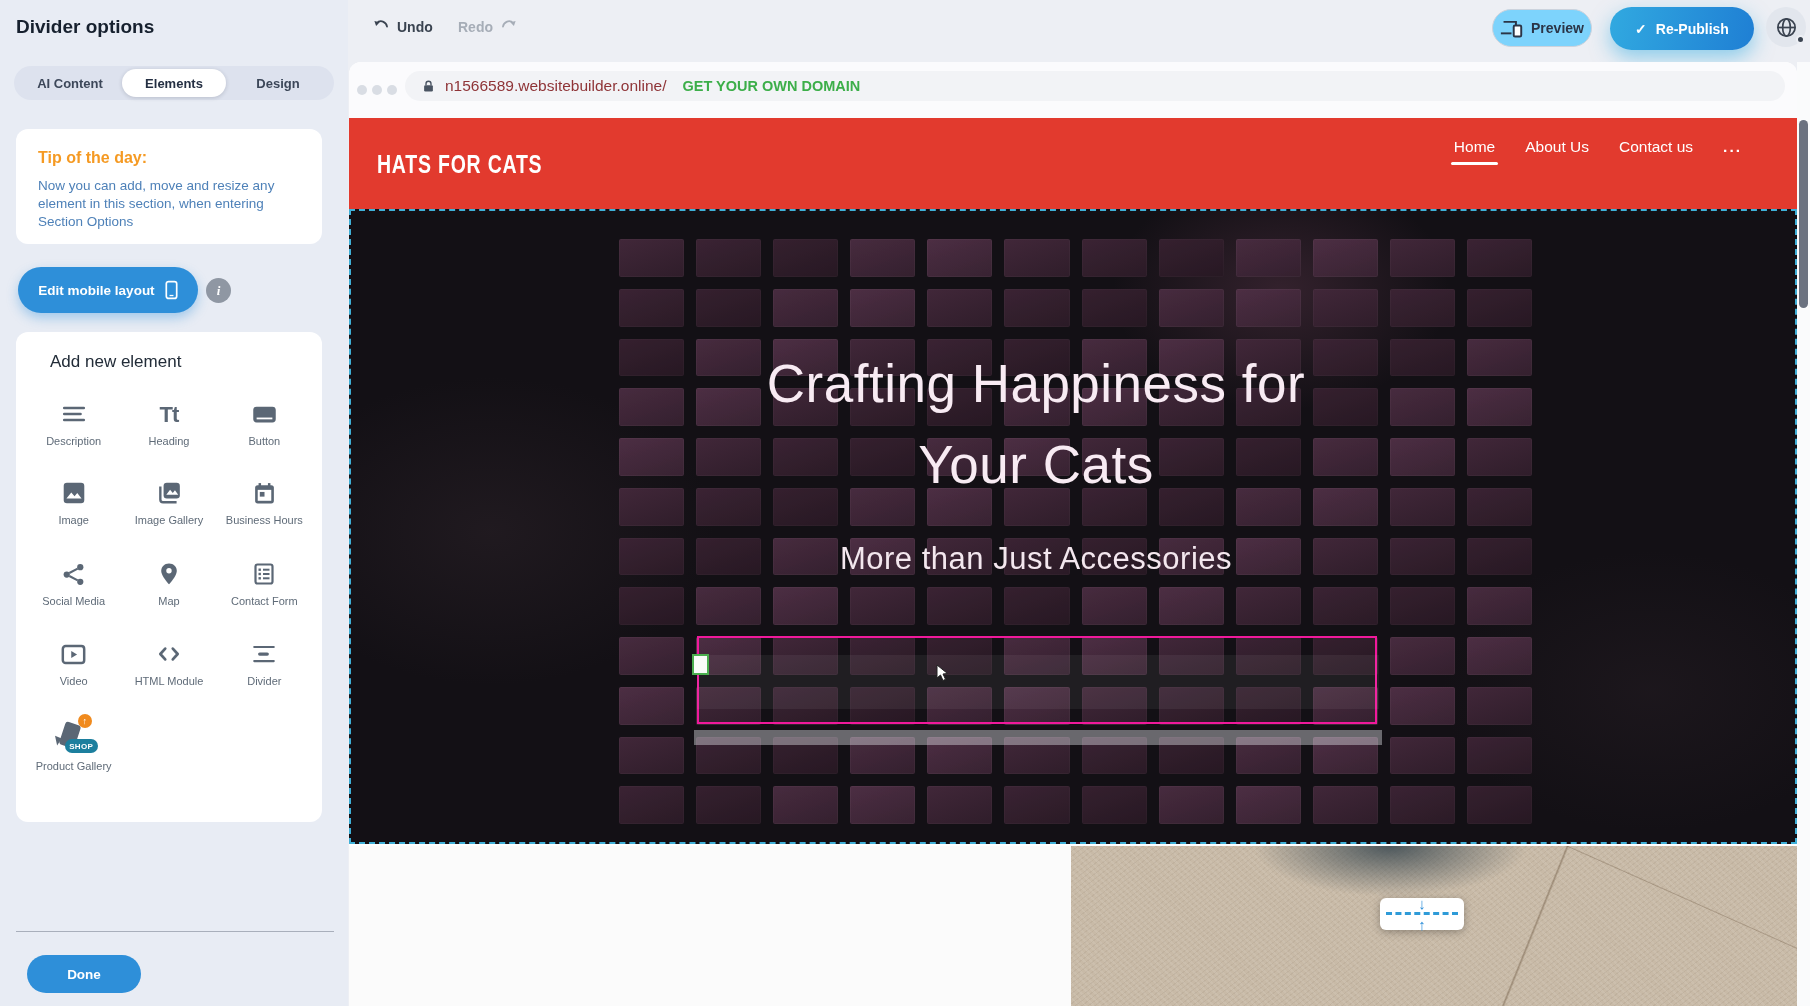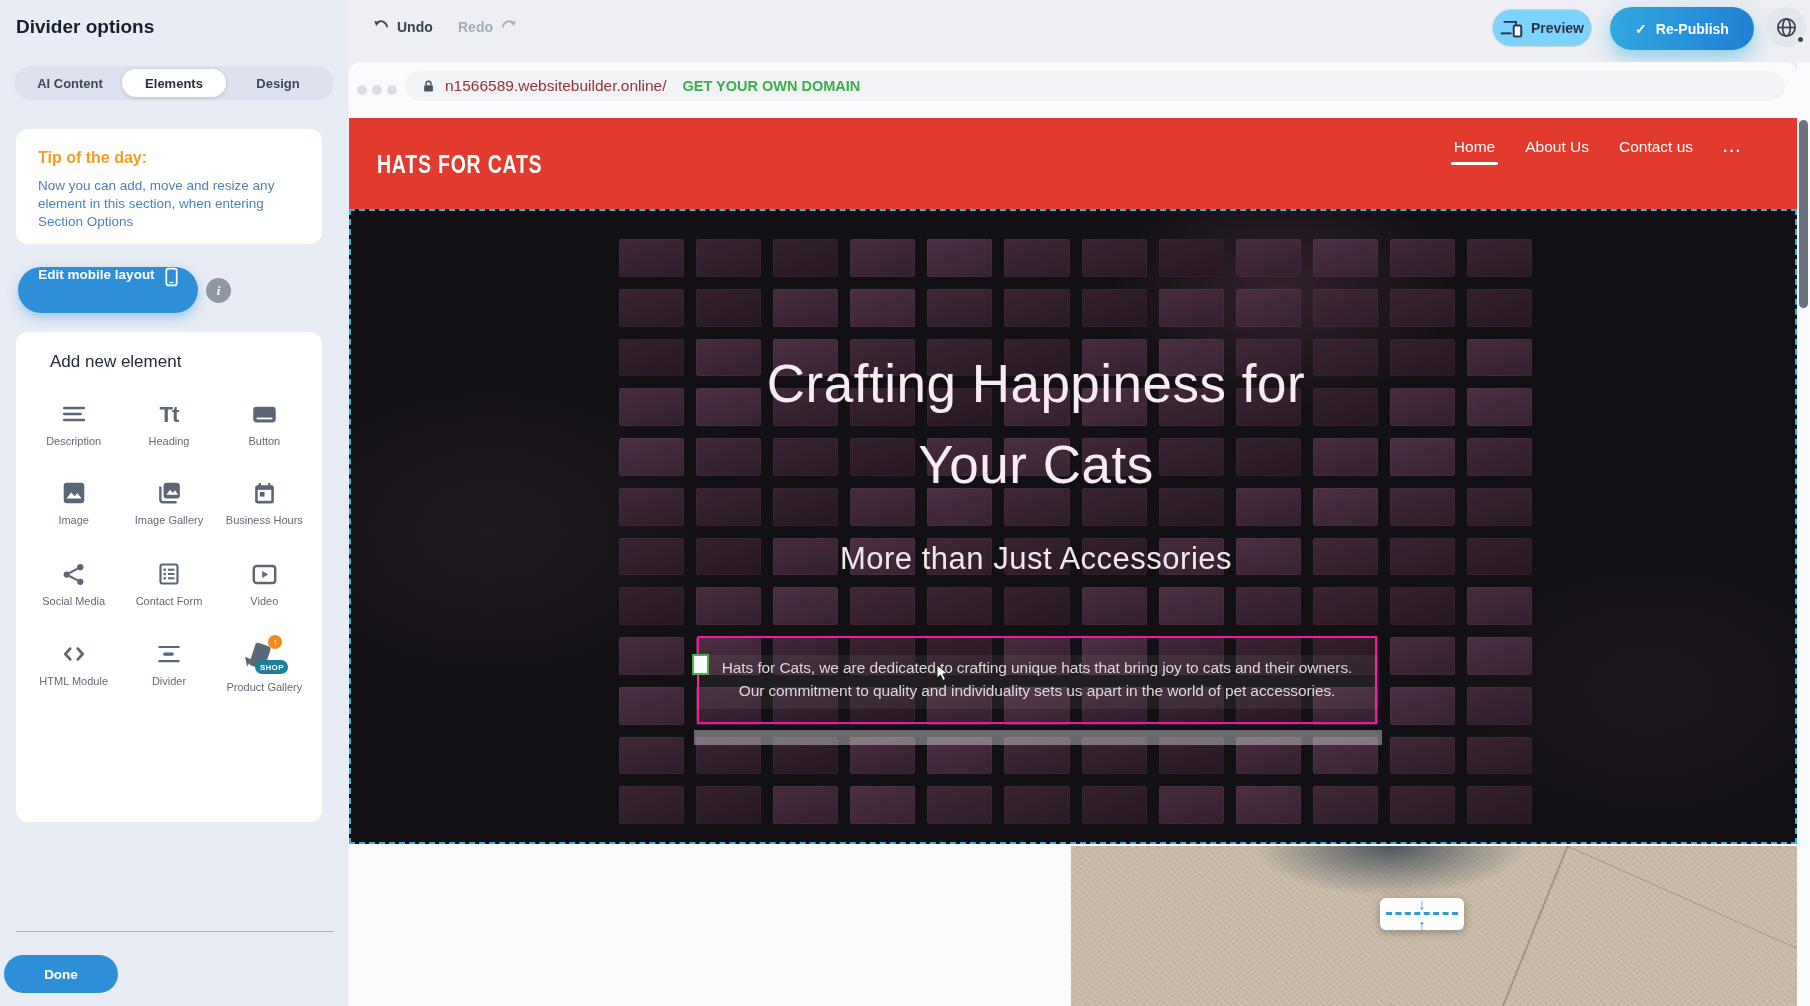--- a/index.html
+++ b/index.html
@@ -11,37 +11,37 @@
   .sidebar-bg { position:absolute; left:0; top:0; width:348px; height:1006px; background:#e8ecf4; }
   .panel-title { position:absolute; left:16px; top:16px; font-size:19px; font-weight:bold; color:#16202e; }
   .tabs { position:absolute; left:14px; top:66px; width:320px; height:34px; background:#dde2ee; border-radius:17px; display:flex; padding:3px 4px; }
   .tab { flex:1; display:flex; align-items:center; justify-content:center; font-size:13px; font-weight:bold; color:#3c4759; border-radius:14px; cursor:pointer; }
   .tab.active { background:#fff; box-shadow:0 1px 4px rgba(20,30,50,.18); color:#242f42; }
 
   .tip-card { position:absolute; left:16px; top:129px; width:306px; height:115px; background:#fff; border-radius:12px;padding-left:33px; }
   .tip-title { position:absolute; left:22px; top:20px; font-size:16px; font-weight:bold; color:#f59a23; }
   .tip-body { position:absolute; left:22px; top:48px; width:264px; font-size:13.5px; line-height:18px; color:#4e81b8; }
 
-  .edit-mobile-btn { position:absolute; left:18px; top:267px; width:180px; height:46px; border-radius:23px; background:#2e8fd9; box-shadow:0 5px 12px rgba(46,143,217,.38); display:flex; justify-content:center; gap:10px; color:#fff; font-size:13.5px; font-weight:bold; cursor:pointer; }
+  .edit-mobile-btn { position:absolute; left:18px; top:267px; width:180px; height:46px; border-radius:23px; background:#2e8fd9; box-shadow:0 5px 12px rgba(46,143,217,.38); display:flex; align-items:center; justify-content:center; gap:10px; color:#fff; font-size:13.5px; font-weight:bold; cursor:pointer; }
   .info-badge { position:absolute; left:206px; top:278px; width:25px; height:25px; border-radius:50%; background:#8f97a3; color:#fff; display:flex; align-items:center; justify-content:center; font-size:13px; font-weight:bold; font-family:"Liberation Serif", serif; font-style:italic; cursor:pointer; }
 
   .add-card { position:absolute; left:16px; top:332px; width:306px; height:490px; background:#fff; border-radius:12px; }
   .add-title { position:absolute; left:34px; top:20px; font-size:17px; color:#222c38; }
   .elements-grid { position:absolute; left:10px; top:62px; width:286px; display:grid; grid-template-columns:repeat(3,1fr); grid-template-rows:79px 81px 80px 79px 100px; }
   .element-item { display:flex; flex-direction:column; align-items:center; text-align:center; gap:7px; padding-top:6px; font-size:11px; line-height:13px; color:#5f6b78; cursor:pointer; }
   .element-item .ic { height:28px; display:flex; align-items:center; justify-content:center; }
   .tt-glyph { font-size:22px; font-weight:bold; color:#5b6775; letter-spacing:-1px; }
   .pg-wrap { position:relative; width:40px; height:30px; }
   .pg-phone { position:absolute; left:8px; top:2px; width:16px; height:24px; background:#5b6775; border-radius:3px; transform:rotate(18deg); }
   .pg-flash { position:absolute; left:2px; top:14px; width:0; height:0; border-left:6px solid #5b6775; border-top:4px solid transparent; border-bottom:6px solid transparent; transform:rotate(-12deg); }
   .pg-badge { position:absolute; right:2px; top:-7px; width:14px; height:14px; border-radius:50%; background:#f08a1d; color:#fff; font-size:9px; font-weight:bold; display:flex; align-items:center; justify-content:center; }
   .pg-pill { position:absolute; right:-4px; bottom:-2px; width:33px; height:14px; border-radius:8px; background:#1c7f9e; color:#fff; font-size:8px; font-weight:bold; letter-spacing:.3px; display:flex; align-items:center; justify-content:center; }
 
   .panel-divider { position:absolute; left:16px; top:931px; width:318px; height:1px; background:#a9afbb; }
-  .done-btn { position:absolute; left:4px; top:955px; width:114px; height:38px; border-radius:19px; background:#2e8fd9; color:#fff; font-size:13.5px; font-weight:bold; display:flex; align-items:center; justify-content:center; cursor:pointer; }
+  .done-btn { position:absolute; left:27px; top:955px; width:114px; height:38px; border-radius:19px; background:#2e8fd9; color:#fff; font-size:13.5px; font-weight:bold; display:flex; align-items:center; justify-content:center; cursor:pointer; }
 
   
   .undo-btn, .redo-btn { position:absolute; top:17px; display:flex; align-items:center; gap:6px; font-size:14px; font-weight:bold; cursor:pointer; }
   .undo-btn { left:372px; color:#3a4350; }
   .redo-btn { left:458px; color:#a6adb7; }
   .preview-btn { position:absolute; left:1492px; top:9px; width:100px; height:38px; border-radius:19px; border:1.5px solid #ccd3dd; background:#7dd3fc; display:flex; align-items:center; justify-content:center; gap:8px; font-size:14px; font-weight:bold; color:#2b3547; cursor:pointer; }
   .republish-btn { position:absolute; left:1610px; top:7px; width:144px; height:43px; border-radius:22px; background:linear-gradient(100deg,#31a9e0,#1f7fd4); box-shadow:0 8px 20px rgba(43,170,226,.5); display:flex; align-items:center; justify-content:center; gap:9px; color:#fff; font-size:14px; font-weight:bold; cursor:pointer; }
   .globe-btn { position:absolute; left:1766px; top:7px; width:40px; height:40px; border-radius:50%; background:#e2e6ed; display:flex; align-items:center; justify-content:center; cursor:pointer; }
   .globe-dot { position:absolute; right:1px; bottom:3px; width:9px; height:9px; border-radius:50%; background:#3a4350; border:2px solid #edeff4; }
 
@@ -212,20 +212,29 @@
               </g>
               <g stroke="#5b6775" stroke-width="2">
                 <line x1="8" y1="10.6" x2="16" y2="6.4"></line>
                 <line x1="8" y1="13.4" x2="16" y2="17.6"></line>
               </g>
             </svg>
           </span>
         <span>Social Media</span>
       </div>
 
+      <div class="element-item">
+        <span class="ic">
+            <svg viewBox="0 0 24 24" width="24" height="24">
+              <path d="M12 1.5 C7.4 1.5 4.2 4.8 4.2 9 c0 5.2 7.8 13.3 7.8 13.3 s7.8-8.1 7.8-13.3 C19.8 4.8 16.6 1.5 12 1.5z" fill="#5b6775"></path>
+              <circle cx="12" cy="8.8" r="2.7" fill="#fff"></circle>
+            </svg>
+          </span>
+        <span>Map</span>
+      </div>
 
       <div class="element-item">
         <span class="ic">
             <svg viewBox="0 0 24 24" width="24" height="24">
               <rect x="3.5" y="2.5" width="17" height="19" rx="2" fill="none" stroke="#5b6775" stroke-width="2.2"></rect>
               <g fill="#5b6775">
                 <rect x="6.5" y="6.5" width="2.4" height="2.4"></rect>
                 <rect x="6.5" y="10.8" width="2.4" height="2.4"></rect>
                 <rect x="6.5" y="15.1" width="2.4" height="2.4"></rect>
               </g>
@@ -516,24 +525,20 @@
           <div class="tile t4"></div>
         </div>
       <div class="hero-copy hero-h1">
         <div>Crafting Happiness for</div>
         <div>Your Cats</div>
       </div>
       <div class="hero-copy hero-sub">More than Just Accessories</div>
 
       <div class="selection-box">
         <div class="text-highlight"></div>
-        <div class="hero-paragraph">
-          <div>Hats for Cats, we are dedicated to crafting unique hats that bring joy to cats and their owners.</div>
-          <div>Our commitment to quality and individuality sets us apart in the world of pet accessories.</div>
-        </div>
       </div>
       <div class="green-handle"></div>
       <div class="under-strip"></div>
     </div>
 
     <div class="below-left"></div>
     <div class="below-right"></div>
 
     <div class="resize-handle">
       <span class="rs-arrow rs-down">↓</span>

